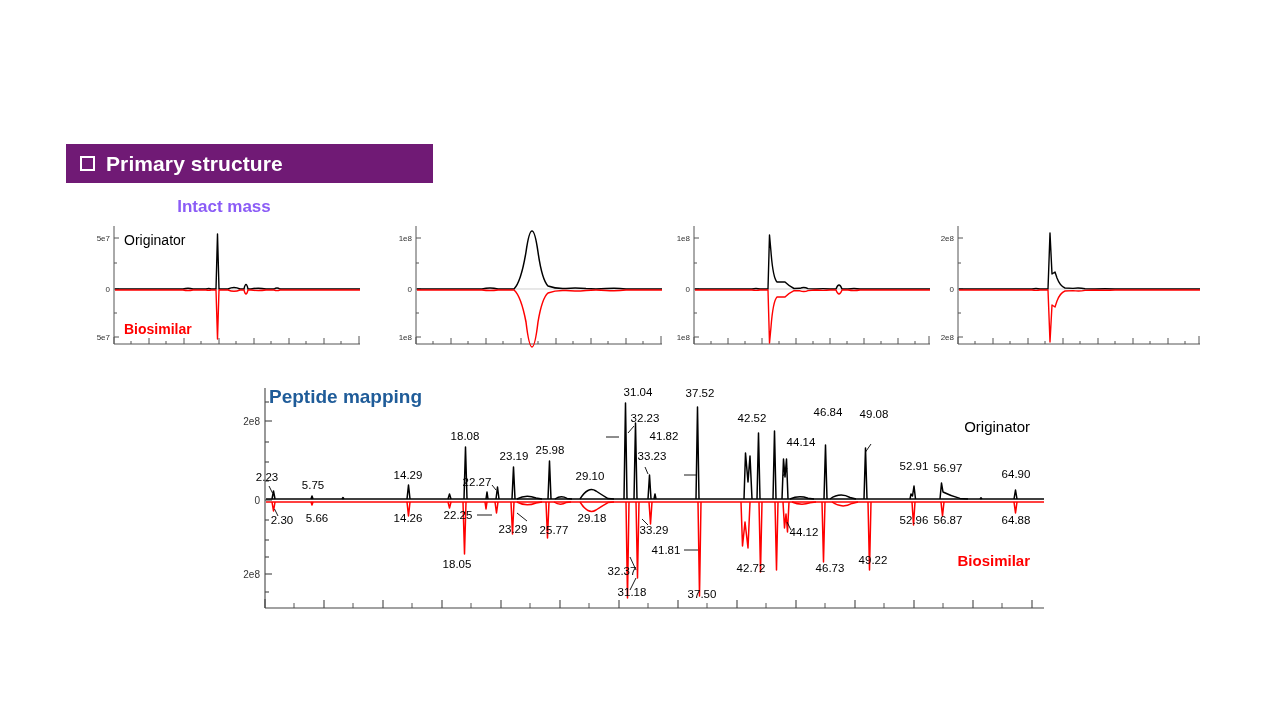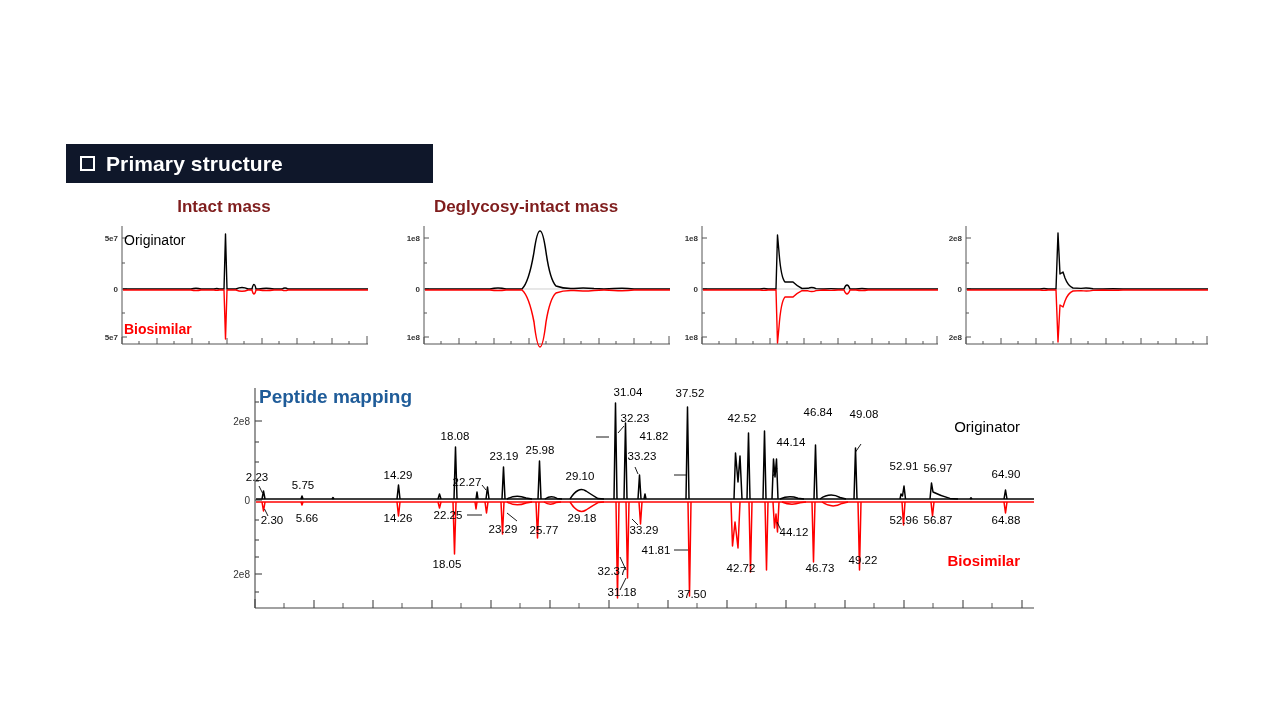--- a/index.html
+++ b/index.html
@@ -20,21 +20,21 @@
     background: #ffffff;
   }
 
   
   #section-banner {
     position: absolute;
     left: 66px;
     top: 144px;
     width: 367px;
     height: 39px;
-    background: #0f172a;
+    background: #701a75;
     display: flex;
     align-items: center;
     padding-left: 14px;
     box-sizing: border-box;
   }
   #banner-square {
     width: 15px;
     height: 15px;
     border: 2.5px solid #ffffff;
     box-sizing: border-box;
@@ -49,51 +49,50 @@
     white-space: nowrap;
   }
 
   
   .mass-panel {
     position: absolute;
     top: 196px;
     height: 170px;
   }
   .panel-title {
-    color: #7f1d1d;
+    color: #8b5cf6;
     font-size: 17px;
     font-weight: bold;
     text-align: center;
     white-space: nowrap;
     width: 100%;
     height: 22px;
     line-height: 22px;
   }
   .panel-plot {
     position: absolute;
-    left: 8px;
+    left: 0;
     top: 26px;
     width: 100%;
     height: 134px;
-    font-weight: bold;
   }
   .panel-plot svg { display: block; width: 100%; height: 100%; }
 
   .corner-label {
     position: absolute;
     font-size: 14px;
     white-space: nowrap;
   }
   .corner-label.orig { color: #000000; }
   .corner-label.bios { color: #FF0000; font-weight: bold; }
 
   
   #peptide-panel {
     position: absolute;
-    left: 214px;
+    left: 224px;
     top: 382px;
     width: 830px;
     height: 240px;
   }
   #peptide-title {
     position: absolute;
     left: 45px;
     top: 4px;
     color: #1F5C99;
     font-size: 19px;
@@ -184,21 +183,20 @@
         <line x1="27" y1="67" x2="272" y2="67" stroke="#bbbbbb" stroke-width="0.7"></line>
         <path d="M27,67 L95,67 Q100,65.5 105,67 L118,67 Q121,66 123,67 L128,67 L129.5,12 L131,67 L140,67 Q146,64 152,67 L156,67 Q158,58 160,67 L163,67 Q170,65.5 178,67 L186,67 Q189,65 192,67 L272,67" fill="none" stroke="#000000" stroke-width="1.4" stroke-linejoin="round"></path>
         <path d="M27,68 L95,68 Q100,69 105,68 L118,68 Q121,68.6 123,68 L128,68 L129.5,117 L131,68 L140,68 Q146,70.5 152,68 L156,68 Q158,76 160,68 L163,68 Q170,69 178,68 L186,68 Q189,69.2 192,68 L272,68" fill="none" stroke="#FF0000" stroke-width="1.4" stroke-linejoin="round"></path>
       </svg>
     </div>
     <div class="corner-label orig" style="left:36px; top:36px;">Originator</div>
     <div class="corner-label bios" style="left:36px; top:125px;">Biosimilar</div>
   </div>
 
   <div class="mass-panel" style="left:390px; width:272px;">
-    <div class="panel-title">Deglycosy-intact mass</div>
     <div class="panel-plot">
       <svg viewBox="0 0 272 134" preserveAspectRatio="none">
         <text class="axis-tick-text" x="22" y="19" text-anchor="end">1e8</text>
         <text class="axis-tick-text" x="22" y="70" text-anchor="end">0</text>
         <text class="axis-tick-text" x="22" y="118" text-anchor="end">1e8</text>
         <g stroke="#555" stroke-width="1">
           <line x1="26" y1="4" x2="26" y2="122"></line>
           <line x1="26" y1="16" x2="31" y2="16"></line>
           <line x1="26" y1="67" x2="31" y2="67"></line>
           <line x1="26" y1="115" x2="31" y2="115"></line>

